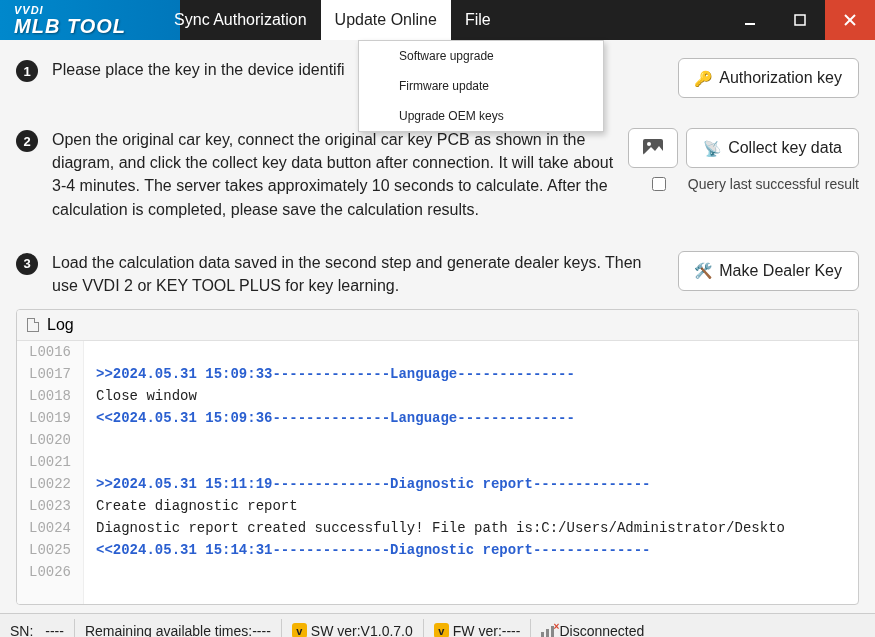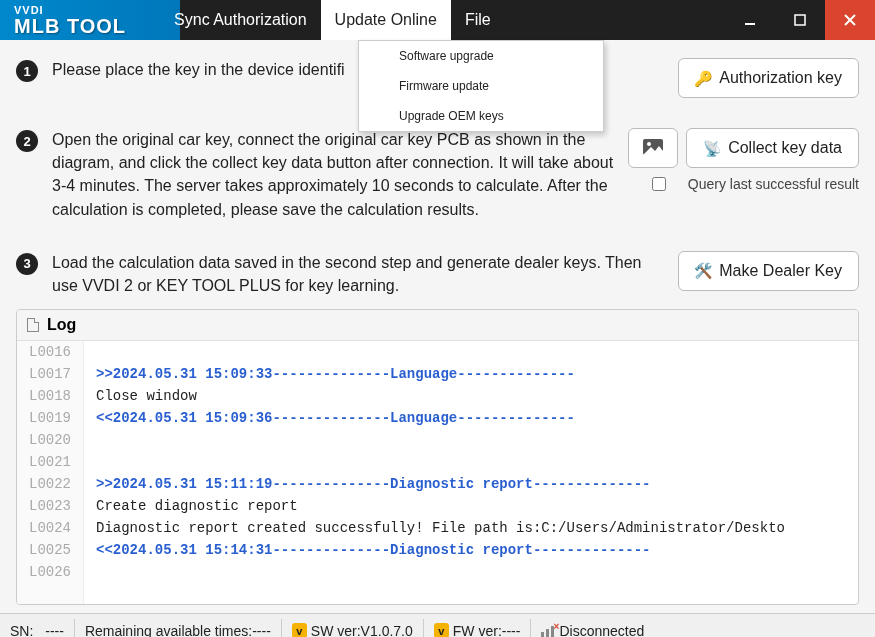--- a/index.html
+++ b/index.html
@@ -18,20 +18,21 @@
   background: linear-gradient(to right, #0088cc 0%, #0077bb 180px, #202020 180px, #202020 100%);
   display: flex;
   align-items: center;
   color: #fff;
   position: relative;
 }
 .logo {
   padding: 0 14px;
   font-family: Arial, sans-serif;
   font-weight: bold;
+  font-style: italic;
   line-height: 1;
 }
 .logo .small { font-size: 11px; letter-spacing: 1px; display:block; }
 .logo .big { font-size: 20px; letter-spacing: 1px; text-shadow: 1px 1px 2px rgba(0,0,0,0.4); margin-top: 16px; }
 .menu { display: flex; height: 100%; align-items: stretch; margin-left: 20px;}
 .menu-item {
   padding: 0 14px;
   display: flex;
   align-items: center;
   font-size: 16px;
@@ -116,21 +117,20 @@
   min-height: 0;
 }
 .log-header {
   padding: 6px 10px;
   background: #f5f5f5;
   border-bottom: 1px solid #e0e0e0;
   display: flex;
   align-items: center;
   gap: 8px;
   font-size: 16px;
-  font-weight: bold;
 }
 .log-body {
   flex: 1;
   overflow: auto;
   font-family: Consolas, "Courier New", monospace;
   font-size: 14px;
   line-height: 22px;
   display: flex;
 }
 .gutter {

